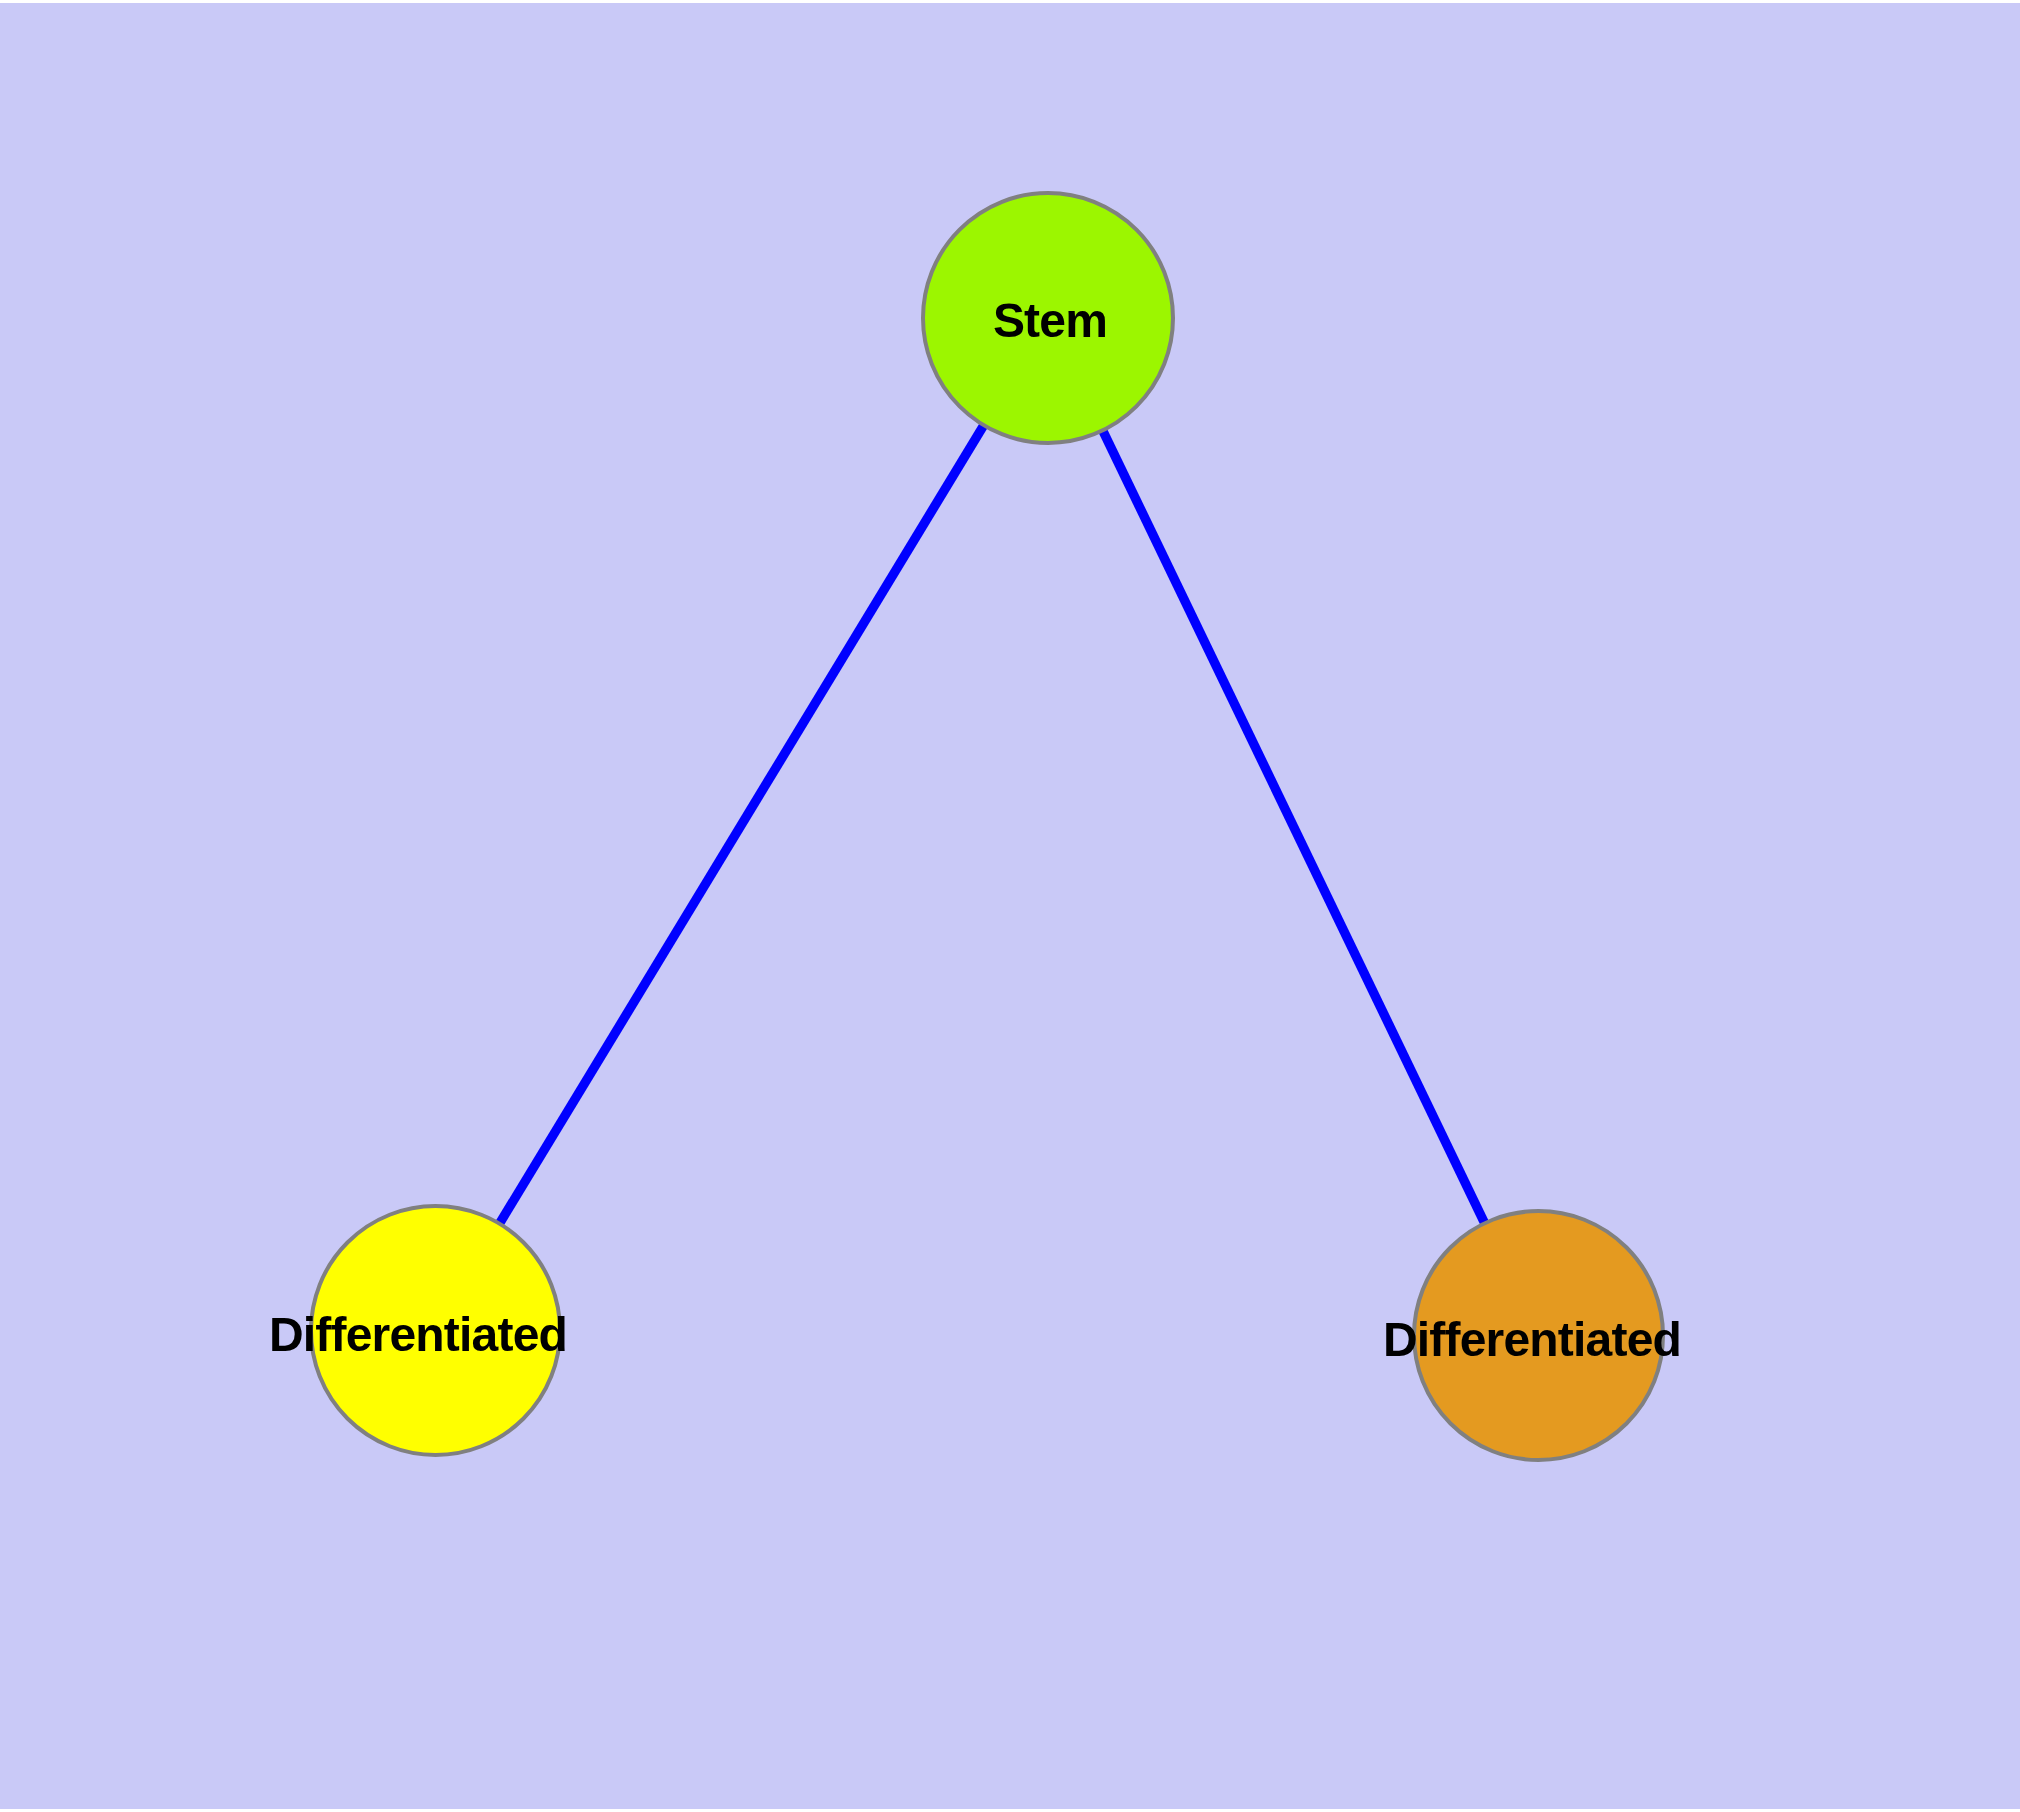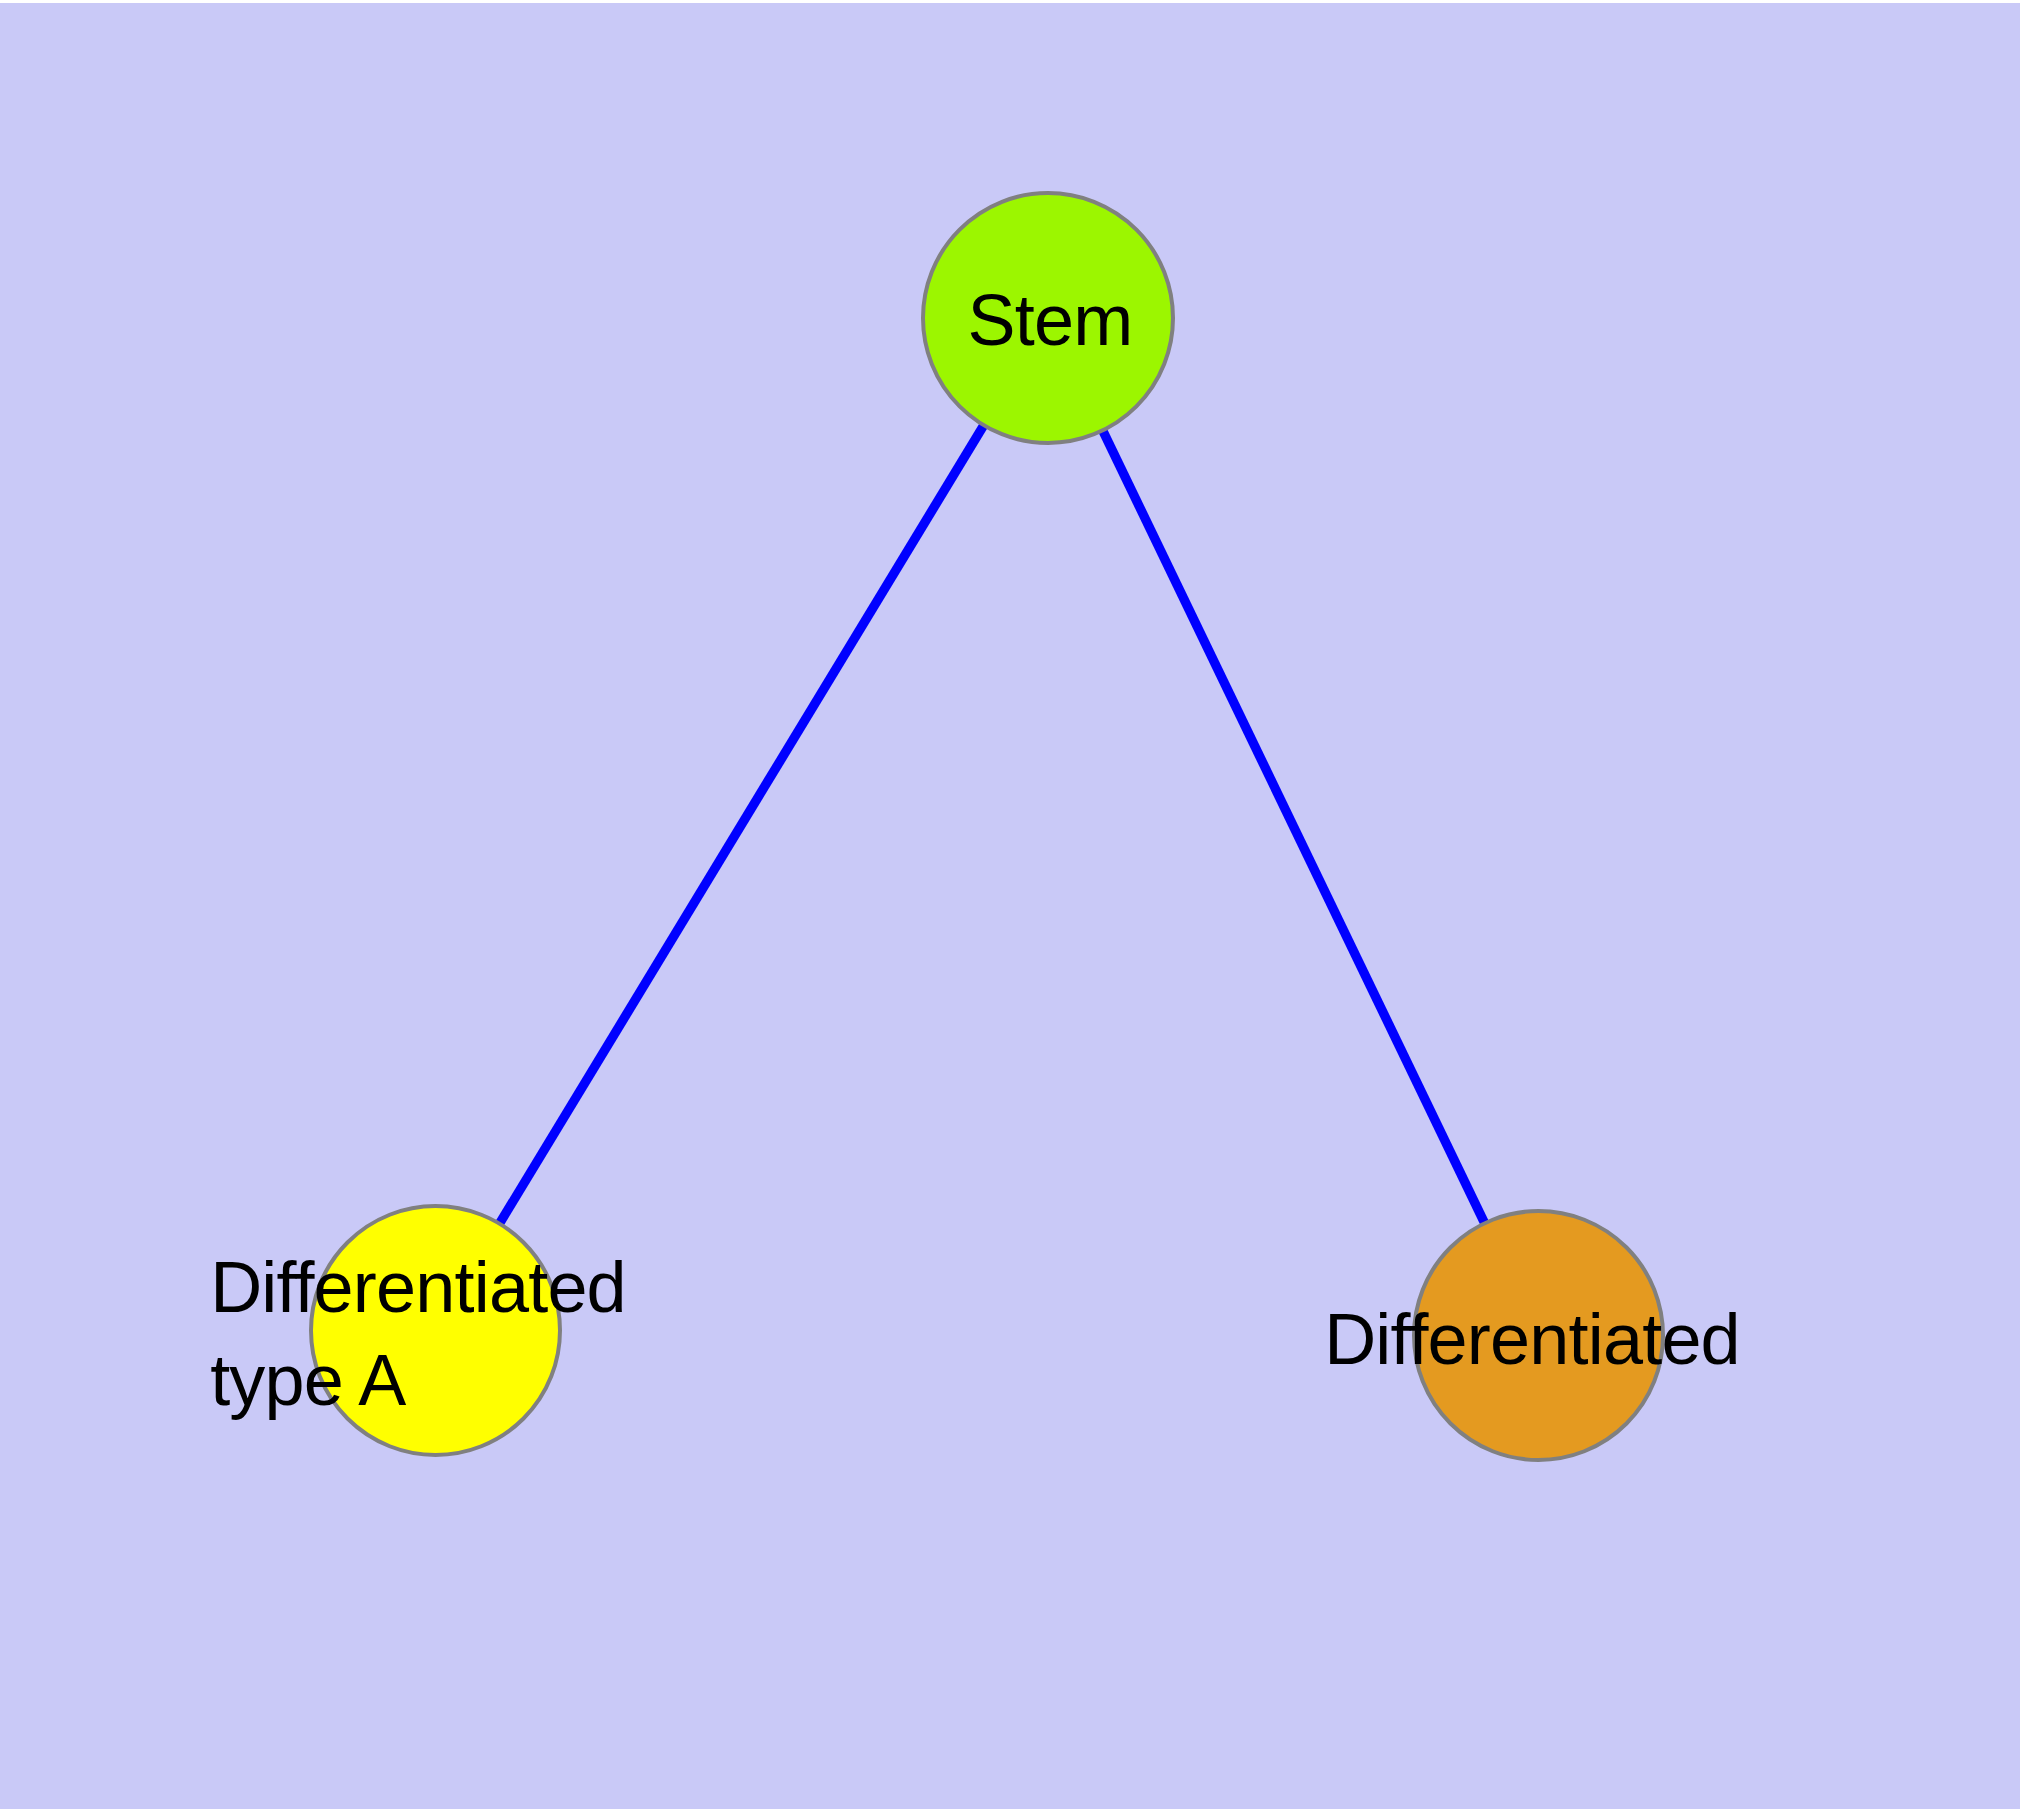--- a/index.html
+++ b/index.html
@@ -35,22 +35,23 @@
     position: absolute;
     border-radius: 50%;
     box-sizing: border-box;
     z-index: 2;
     
   }
   .node-label {
     position: absolute;
     transform: translate(-50%, -50%);
     z-index: 3;
-    font-weight: normal;
-    font-size: 72px;
+    text-align: center;
+    font-weight: bold;
+    font-size: 48px;
     line-height: 93px;
     white-space: nowrap;
     letter-spacing: -0.8px;
     
   }
   .label-line {
     display: block;
   }
 </style>
 </head>
@@ -67,21 +68,20 @@
     <div class="node-circle" style="left: 921px; top: 188px; width: 254px; height: 254px; background: rgb(156, 246, 0); border: 4.2px solid rgb(128, 128, 128);"></div>
     <div class="node-circle" style="left: 309px; top: 1201px; width: 253px; height: 253px; background: rgb(255, 255, 0); border: 4.2px solid rgb(128, 128, 128);"></div>
     <div class="node-circle" style="left: 1412px; top: 1206px; width: 253px; height: 253px; background: rgb(228, 154, 32); border: 4.2px solid rgb(128, 128, 128);"></div>
 
     <div class="node-label" style="left: 1050px; top: 317px; color: rgb(0, 0, 0);">
       <span class="label-line">Stem</span>
       <span class="label-line"></span>
     </div>
     <div class="node-label" style="left: 418px; top: 1331px; color: rgb(0, 0, 0);">
       <span class="label-line">Differentiated</span>
-      <span class="label-line">type A</span>
     </div>
     <div class="node-label" style="left: 1532px; top: 1336px; color: rgb(0, 0, 0);">
       <span class="label-line">Differentiated</span>
     </div>
 
   </div>
 </div>
 
 
 </body></html>

